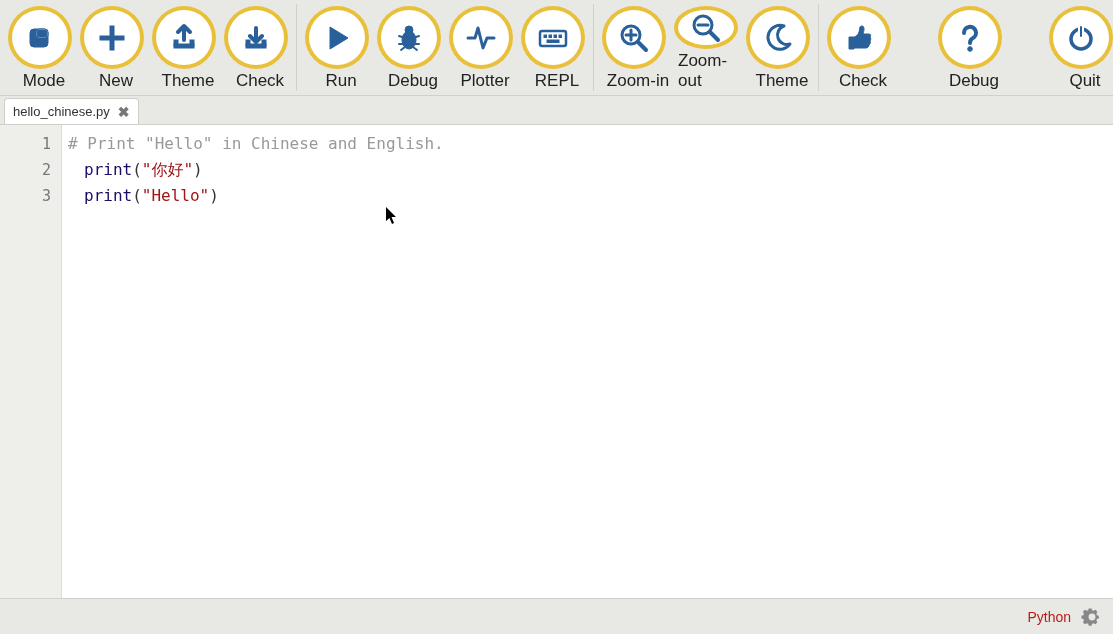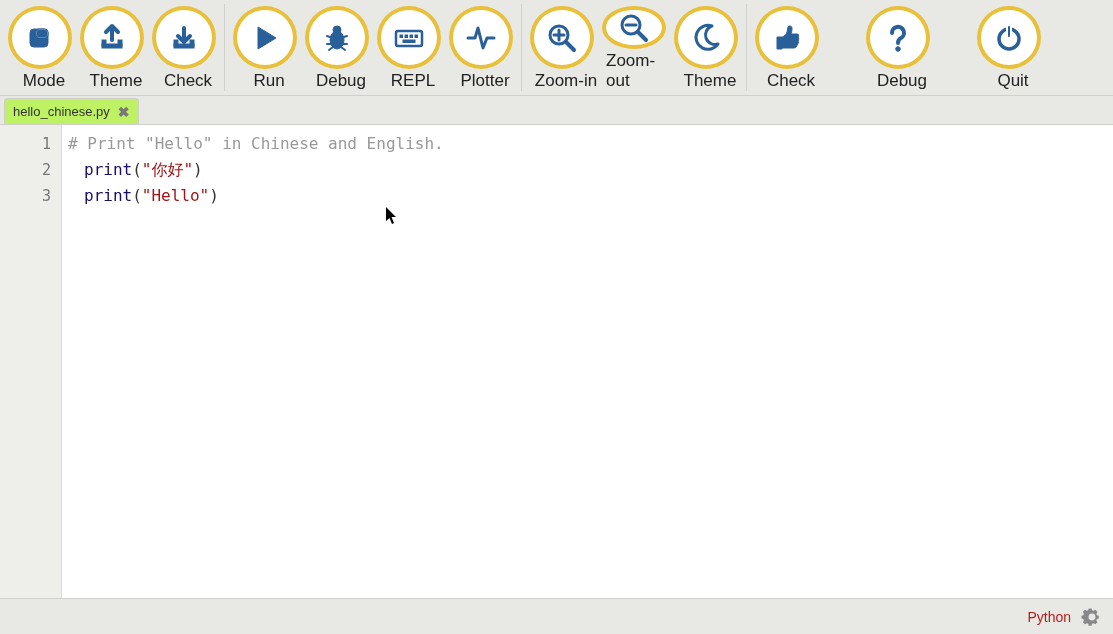--- a/index.html
+++ b/index.html
@@ -9,21 +9,21 @@
   .toolbar { display:flex; align-items:flex-start; padding:4px 0 4px 0; background:#e8e8e4; border-bottom:1px solid #d0d0cc; height:96px;}
   .tgroup { display:flex; border-right:1px solid #d0d0cc; padding:0 4px; height:100%;}
   .tgroup:last-of-type { border-right:none;gap:39px; }
   .tbtn { display:flex; flex-direction:column; align-items:center; justify-content:flex-start; width:72px; padding-top:2px; cursor:pointer;}
   .ticon { width:64px; height:64px; border-radius:50%; background:#fff; border:4px solid #e8c03a; display:flex; align-items:center; justify-content:center; color:#2a6099;}
   .ticon svg { width:32px; height:32px; fill:#2a6099; stroke:#2a6099; }
   .tlabel { font-size:17px; color:#222; margin-top:2px;padding-left:8px; }
   
   
   .tabbar { display:flex; align-items:flex-end; background:#e8e8e4; padding:0 4px; height:28px;}
-  .tab { display:flex; align-items:center; background:#bef264; border:1px solid #cfcfca; border-bottom:none; border-top-left-radius:4px; border-top-right-radius:4px; padding:3px 8px 3px 8px; font-size:13px; color:#333; height:26px;}
+  .tab { display:flex; align-items:center; background:#ffffff; border:1px solid #cfcfca; border-bottom:none; border-top-left-radius:4px; border-top-right-radius:4px; padding:3px 8px 3px 8px; font-size:13px; color:#333; height:26px;}
   .tab .close { margin-left:8px; color:#777; font-weight:bold; cursor:pointer; font-size:14px; font-family:sans-serif;}
   
   
   .editor-wrap { display:flex; background:#fff; height:474px; border-top:1px solid #cfcfca;}
   .gutter { width:62px; background:#eeeeea; border-right:1px solid #dcdcd6; text-align:right; padding:6px 10px 0 0; font-family:"DejaVu Sans Mono","Courier New",monospace; font-size:15px; color:#777; line-height:26px;}
   .code { flex:1; padding:6px 0 0 6px; font-family:"DejaVu Sans Mono","Courier New",monospace; font-size:16px; line-height:26px; position:relative;}
   .code-line { white-space:pre; }
   .c-comment { color:#999; }
   .c-kw { color:#1a0d66;margin-left:16px; }
   .c-paren { color:#333; }
@@ -118,20 +118,28 @@
         <div class="ticon">
           <svg viewBox="0 0 32 32">
             <use href="#i-mode"></use>
           </svg>
         </div>
         <div class="tlabel">Mode</div>
       </div>
       <div class="tbtn">
         <div class="ticon">
           <svg viewBox="0 0 32 32">
+            <use href="#i-plus"></use>
+          </svg>
+        </div>
+        <div class="tlabel">New</div>
+      </div>
+      <div class="tbtn">
+        <div class="ticon">
+          <svg viewBox="0 0 32 32">
             <use href="#i-load"></use>
           </svg>
         </div>
         <div class="tlabel">Theme</div>
       </div>
       <div class="tbtn">
         <div class="ticon">
           <svg viewBox="0 0 32 32">
             <use href="#i-save"></use>
           </svg>
@@ -152,32 +160,32 @@
         <div class="ticon">
           <svg viewBox="0 0 32 32">
             <use href="#i-bug"></use>
           </svg>
         </div>
         <div class="tlabel">Debug</div>
       </div>
       <div class="tbtn">
         <div class="ticon">
           <svg viewBox="0 0 32 32">
+            <use href="#i-pulse"></use>
+          </svg>
+        </div>
+        <div class="tlabel">Plotter</div>
+      </div>
+      <div class="tbtn">
+        <div class="ticon">
+          <svg viewBox="0 0 32 32">
             <use href="#i-keyboard"></use>
           </svg>
         </div>
         <div class="tlabel">REPL</div>
-      </div>
-      <div class="tbtn">
-        <div class="ticon">
-          <svg viewBox="0 0 32 32">
-            <use href="#i-pulse"></use>
-          </svg>
-        </div>
-        <div class="tlabel">Plotter</div>
       </div>
     </div>
     <div class="tgroup">
       <div class="tbtn">
         <div class="ticon">
           <svg viewBox="0 0 32 32">
             <use href="#i-zoomin"></use>
           </svg>
         </div>
         <div class="tlabel">Zoom-in</div>

